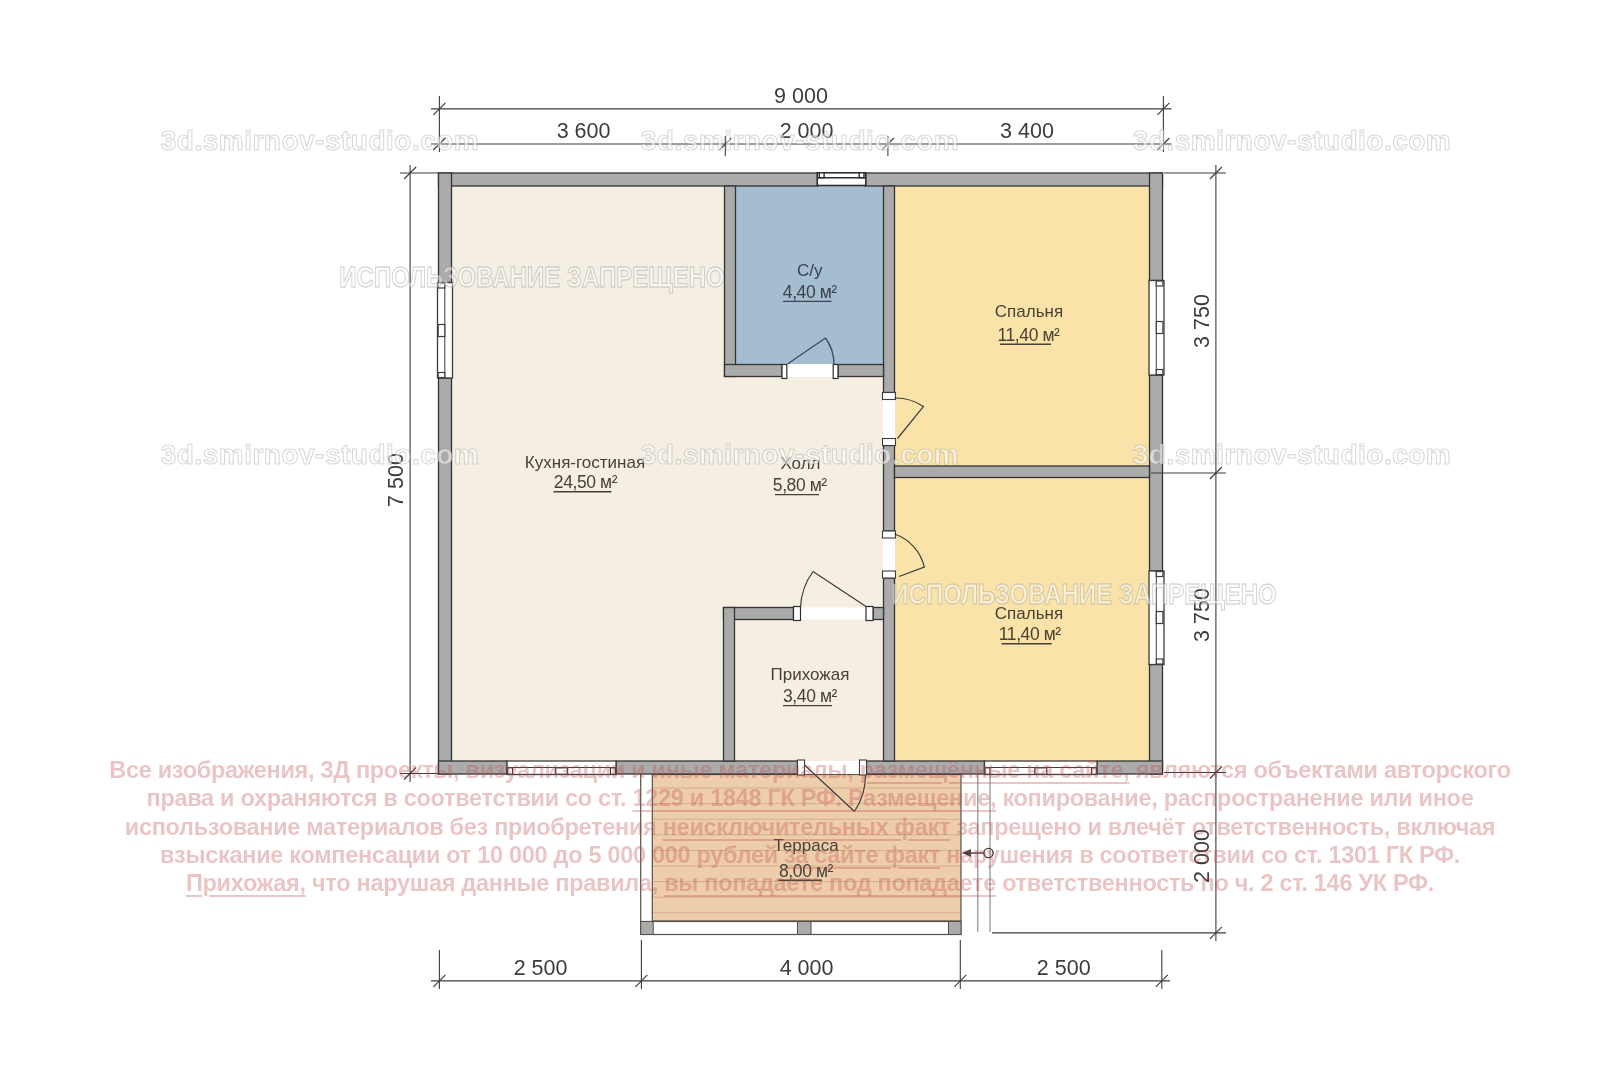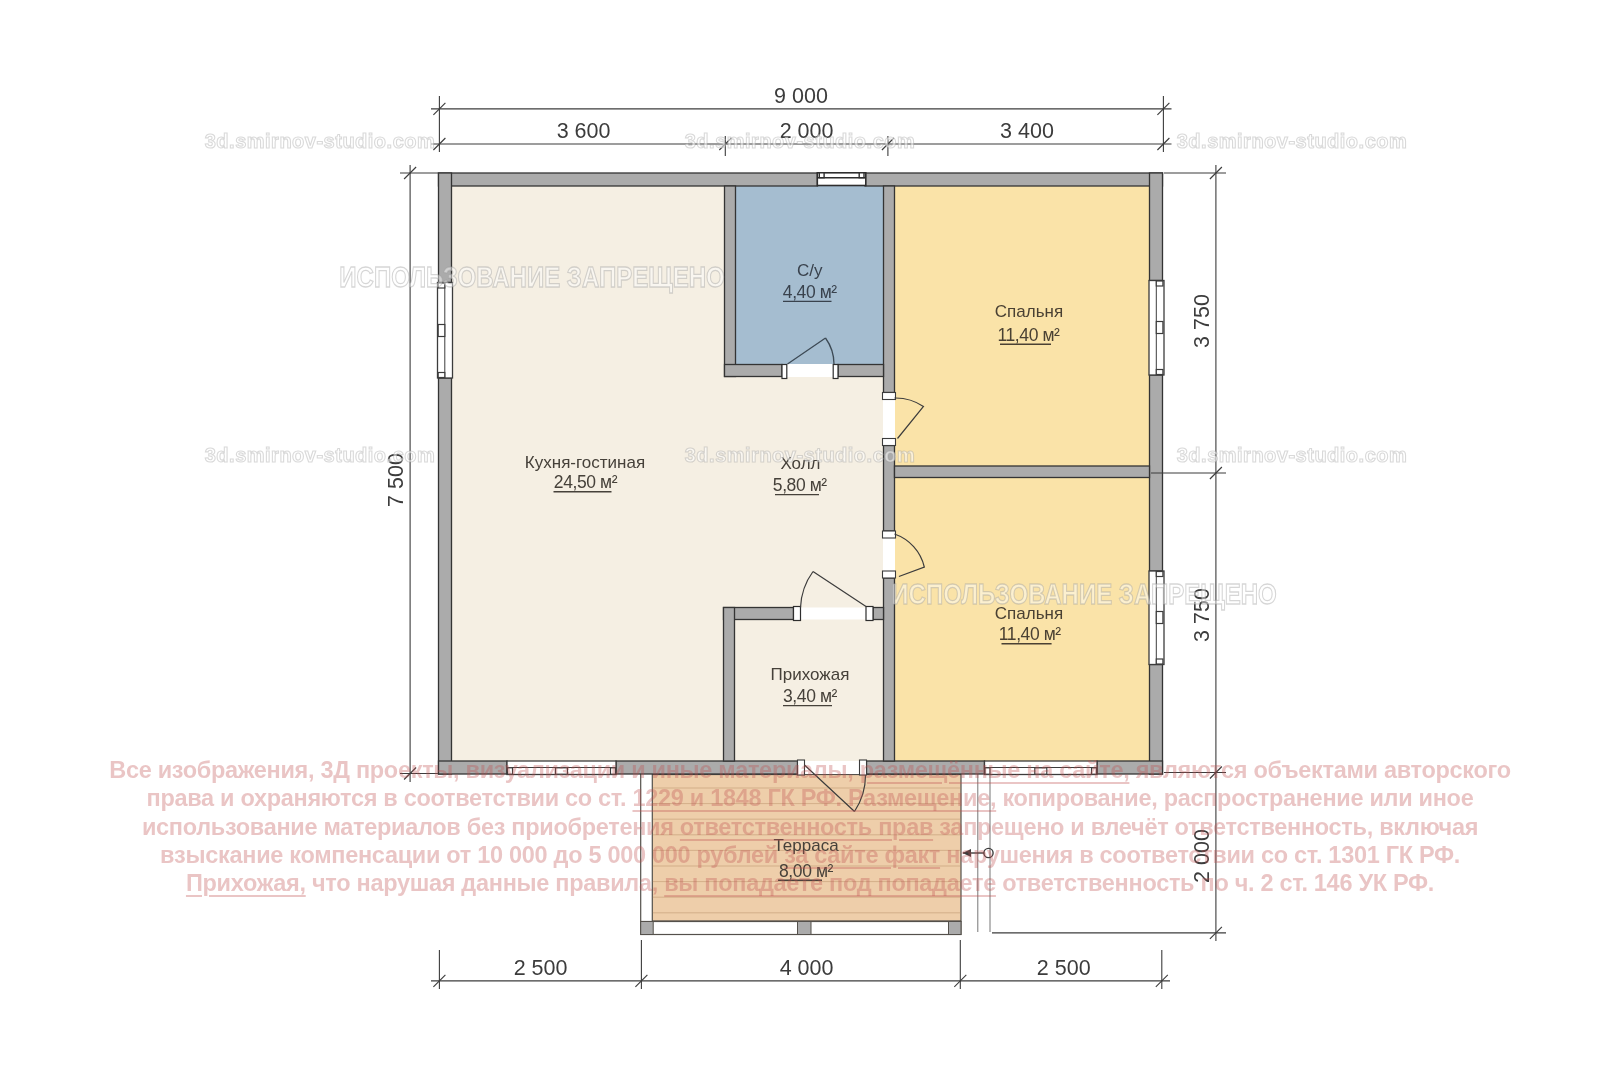--- a/index.html
+++ b/index.html
@@ -1,20 +1,20 @@
 <!DOCTYPE html>
 <html><head>
 <meta charset="utf-8">
 <style>
   html,body{margin:0;padding:0;}
   body{width:1620px;height:1080px;position:relative;background:#ffffff;overflow:hidden;
        font-family:"Liberation Sans", sans-serif;}
   svg text{font-family:"Liberation Sans", sans-serif;}
   .wm{position:absolute;white-space:nowrap;font-weight:bold;}
-  .smir{color:rgba(255,255,255,0.55);font-size:20px;letter-spacing:0.5px;
+  .smir{color:rgba(255,255,255,0.55);font-size:28px;letter-spacing:0.5px;
           -webkit-text-stroke:1.1px rgba(150,150,150,0.36);}
   .forbid{color:rgba(255,255,255,0.45);font-size:30px;letter-spacing:0px;
           -webkit-text-stroke:1.3px rgba(158,158,158,0.42);}
   .copy{position:absolute;left:0;top:756px;width:1620px;text-align:center;
         font-weight:bold;font-size:23.5px;line-height:28.3px;color:rgba(190,80,80,0.33);
         letter-spacing:-0.3px;}
   .copy u{text-underline-offset:4px;text-decoration-thickness:2px;}
 </style>
 </head>
 <body>
@@ -329,17 +329,17 @@
 
 
 <div class="wm forbid" style="left:532px;top:277px;transform:translate(-50%,-50%) scale(0.8,1);">ИСПОЛЬЗОВАНИЕ ЗАПРЕЩЕНО</div>
 
 <div class="wm forbid" style="left:1084px;top:594px;transform:translate(-50%,-50%) scale(0.8,1);">ИСПОЛЬЗОВАНИЕ ЗАПРЕЩЕНО</div>
 
 
 <div class="copy">
 Все изображения, 3Д проекты, визуализации и иные материалы, <u>размещённые на сайте,</u> являются объектами авторского<br>
 права и охраняются в соответствии со ст. <u>1229 и 1848 ГК РФ. Размещение,</u> копирование, распространение или иное<br>
-использование материалов без приобретения <u>ответственность прав</u> запрещено и влечёт ответственность, включая<br>
+использование материалов без приобретения <u>неисключительных факт</u> запрещено и влечёт ответственность, включая<br>
 взыскание компенсации от 10 000 до 5 000 000 рублей <u>за сайте факт</u> нарушения в соответствии со ст. 1301 ГК РФ.<br>
 <u>Прихожая,</u> что нарушая данные правила, <u>вы попадаете под попадаете</u> ответственность по ч. 2 ст. 146 УК РФ.
 </div>
 
 
 </body></html>

